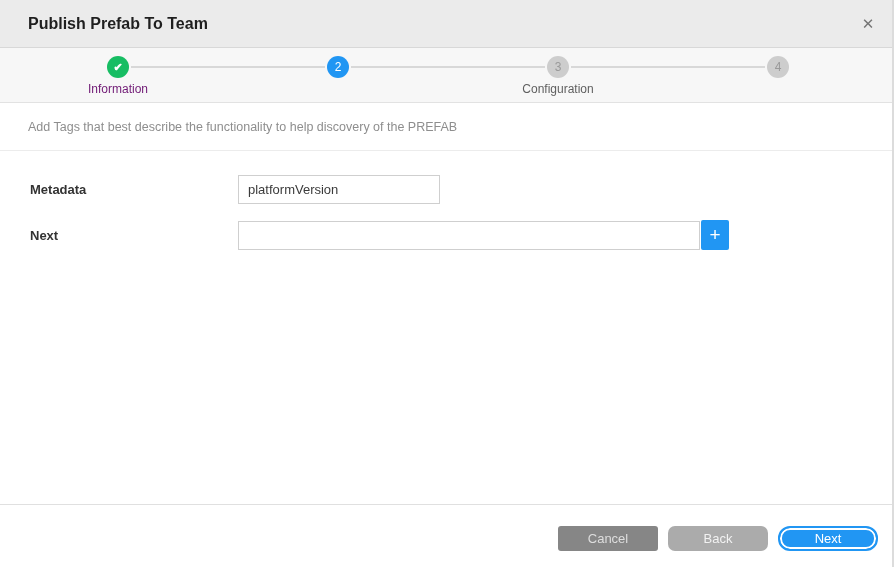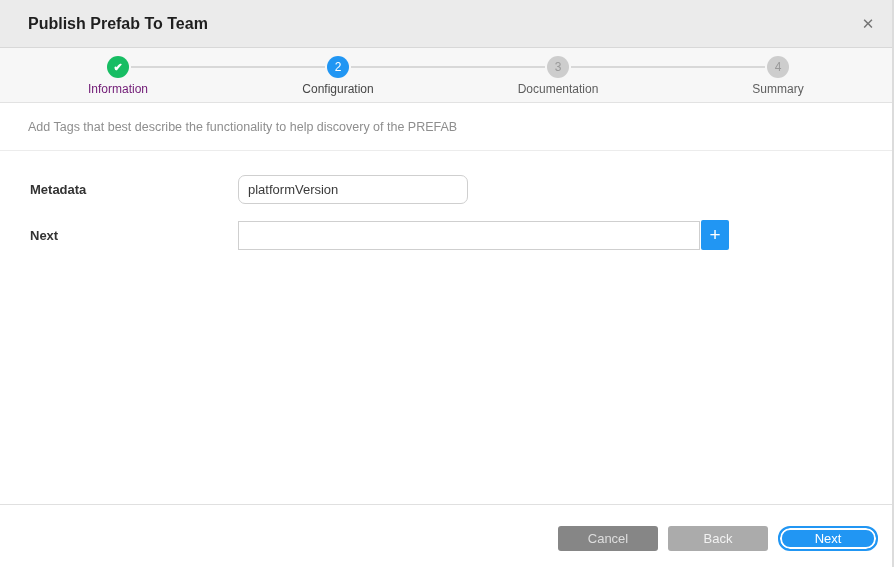--- a/index.html
+++ b/index.html
@@ -42,37 +42,37 @@
 
   
   .form { position:absolute; left:0; top:152px; width:100%; }
   .form-row { display:flex; align-items:center; padding-left:30px; }
   .row-metadata { margin-top:23px;align-items:center; }
   .row-tags { margin-top:16px; }
   .field-label { width:208px; font-size:13px; font-weight:bold; color:#333; }
   .text-input { height:29px; border:1px solid #cfcfcf; background:#fff;
                 font-family:"Liberation Sans", sans-serif; font-size:13px;
                 color:#3b3b3b; padding:0 9px; outline:none; }
-  .meta-key { width:230px;border-radius:7px; }
+  .meta-key { width:202px; }
   .meta-value { width:230px; margin-left:2px; }
   .tags-input { width:462px; }
   .add-btn { width:28px; height:30px; margin-left:1px; border:none; border-radius:2px;
              background:#2196f3; color:#fff; font-size:19px; line-height:28px;
              cursor:pointer; font-family:"Liberation Sans", sans-serif; }
 
   
   .footer { position:absolute; left:0; top:504px; width:100%; height:63px;
             background:#fff; border-top:1px solid #e0e0e0;
             display:flex; justify-content:flex-end; align-items:flex-start;
             padding:21px 16px 0 0; }
   .btn { width:100px; height:25px; border:none; border-radius:3px;
          font-family:"Liberation Sans", sans-serif; font-size:13px;
          cursor:pointer; margin-left:10px; }
   .btn-cancel { background:#868686; color:#dedede; }
-  .btn-back   { background:#ababab; color:#f2f2f2; }
+  .btn-back   { background:#ababab; color:#f2f2f2;border-radius:7px; }
   .btn-next   { background:#2196f3; color:#fff; border:2px solid #2196f3;
                 border-radius:12px; box-shadow:inset 0 0 0 2px #fff; }
 
   
   .right-strip { position:absolute; right:0; top:0; width:2px; height:100%;
                  background:#dcdcdc; }
 </style>
 </head>
 <body>
 
@@ -87,29 +87,27 @@
     <div class="connector c1"></div>
     <div class="connector c2"></div>
     <div class="connector c3"></div>
 
     <div class="step completed s0">
       <div class="step-circle">✔</div>
       <div class="step-label">Information</div>
     </div>
     <div class="step active s1">
       <div class="step-circle">2</div>
-      <div class="step-label">Configuration</div>
     </div>
     <div class="step pending s2">
       <div class="step-circle">3</div>
-      <div class="step-label">Documentation</div>
+      <div class="step-label">Configuration</div>
     </div>
     <div class="step pending s3">
       <div class="step-circle">4</div>
-      <div class="step-label">Summary</div>
     </div>
   </div>
 
   <div class="desc-row">
     <div class="desc-text">Add Tags that best describe the functionality to help discovery of the PREFAB</div>
   </div>
 
   <div class="form">
     <div class="form-row row-metadata">
       <div class="field-label">Metadata</div>

